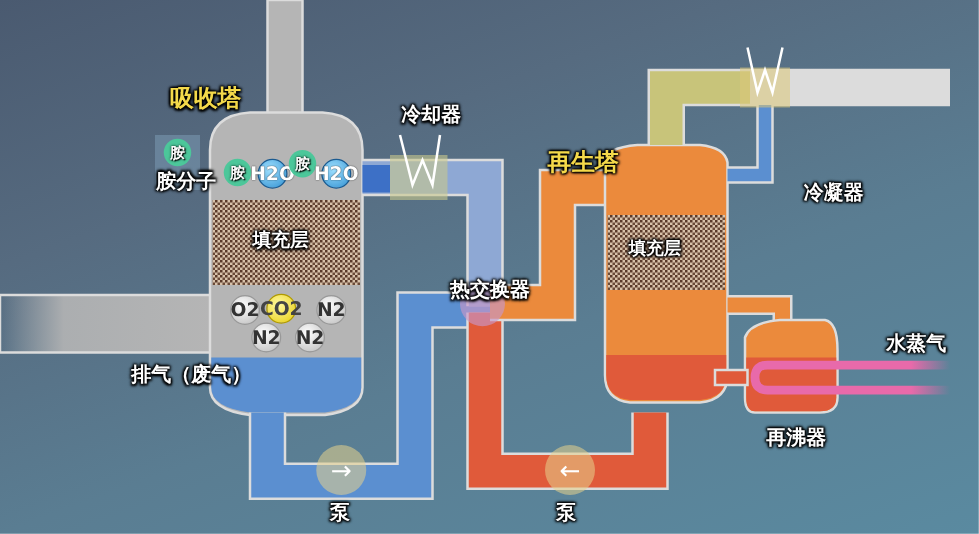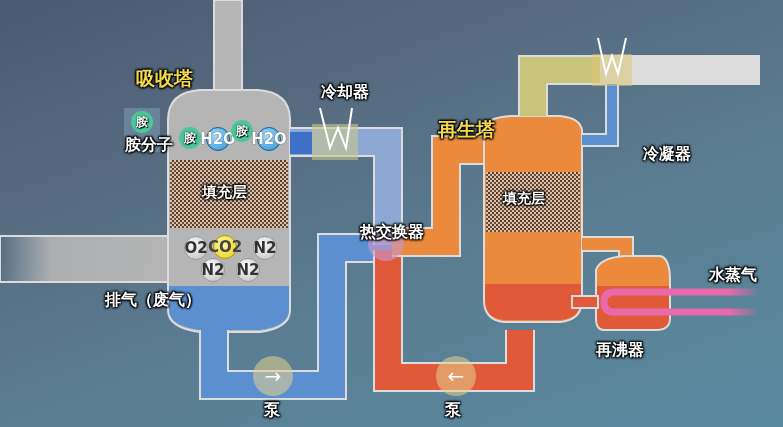--- a/index.html
+++ b/index.html
@@ -118,21 +118,21 @@
 <div class="mol gas" style="left:253px;top:236px;">N2</div>
 <div class="mol gas" style="left:201px;top:258px;">N2</div>
 <div class="mol gas" style="left:236px;top:258px;">N2</div>
 
 <div class="lbl" style="left:321px;top:82px;">冷却器</div>
 <div class="lbl" style="left:360px;top:222px;">热交换器</div>
 <div class="lbl yellow" style="left:438px;top:88px;margin-top:29px;">再生塔</div>
 <div class="lbl" style="left:503px;top:190px;font-size:14px;">填充层</div>
 <div class="lbl" style="left:643px;top:97px;margin-top:47px;">冷凝器</div>
 <div class="lbl" style="left:709px;top:265px;">水蒸气</div>
-<div class="lbl" style="left:596px;top:340px;">再沸器</div>
+<div class="lbl" style="left:613px;top:340px;">再沸器</div>
 <div class="lbl" style="left:58px;top:290px;margin-left:47px;">排气（废气）</div>
 
 <div class="pump" style="left:253px;top:356px;">
   <span>→</span>
 </div>
 <div class="lbl" style="left:264px;top:400px;">泵</div>
 
 <div class="pump" style="left:436px;top:356px;">
   <span>←</span>
 </div>

